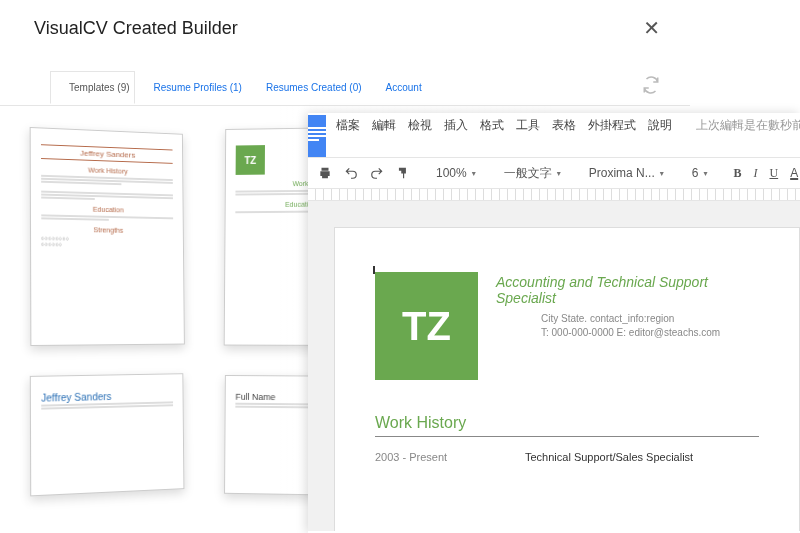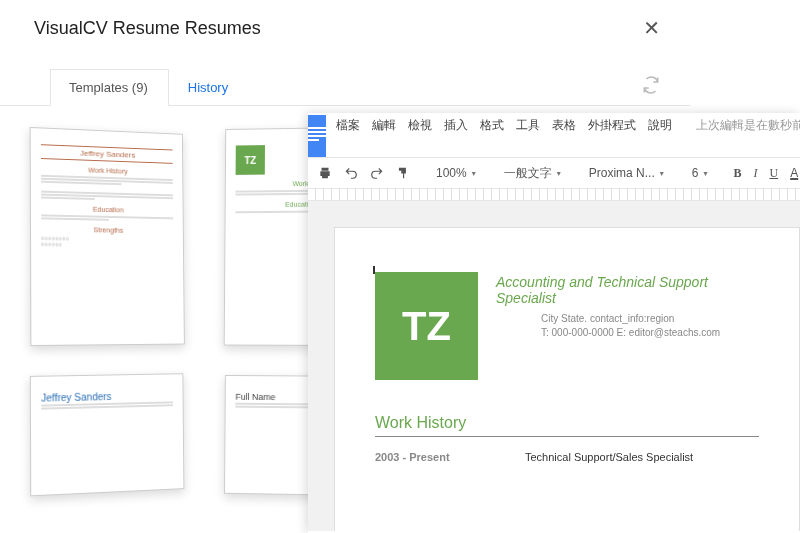--- a/index.html
+++ b/index.html
@@ -24,22 +24,22 @@
 .close-btn { font-size: 20px; color: #555; cursor: pointer; background: none; border: none; }
 
 .tabs {
   display: flex;
   align-items: center;
   padding: 0 0 0 50px;
   border-bottom: 1px solid #e5e5e5;
   height: 38px;
 }
 .tab {
-  padding: 10px 20px 10px 18px;
-  font-size: 13px;
+  padding: 10px 4px 10px 18px;
+  font-size: 10px;
   color: #1a73e8;
   cursor: pointer;
   border: 1px solid transparent;
   border-bottom: none;
 }
 .tab.active {
   color: #555;
   background: #fff;
   border: 1px solid #e5e5e5;
   border-bottom: 1px solid #fff;
@@ -165,38 +165,40 @@
   font-size:40px; font-weight:600;
   display:flex; align-items:center; justify-content:center;
   font-family:"Trebuchet MS", Arial, sans-serif;
 }
 .resume-name { font-size:28px; color:#6aa84f; font-weight:300; display:inline-block; position:relative;}
 .resume-name::after{ content:""; position:absolute; bottom:-1px; left:0; right:0; border-bottom:1px dotted #c0392b;}
 .resume-role { font-size:14px; color:#6aa84f; font-style:italic; margin-top:2px;}
 .resume-contact { font-size:10px; color:#888; margin-top:6px; line-height:1.4;margin-left:45px;}
 .section-title { font-size:16px; color:#6aa84f; margin-top:34px; padding-bottom:4px; border-bottom:1px solid #888;}
 .job-row { display:flex; gap:60px; margin-top:14px; font-size:11px;}
-.job-dates { color:#888; min-width:90px;font-weight:bold;}
+.job-dates { color:#888; min-width:90px;}
 .job-title { color:#333; font-weight:400;}
 .job-company { color:#999; font-size:10px; margin-top:2px;}
 </style>
 </head>
 <body>
 
 <div class="visualcv-panel">
   <div class="panel-header">
-    <div class="panel-title">VisualCV Resume Resumes</div>
+    <div class="panel-title">VisualCV Created Builder</div>
     <button class="close-btn">
       <span>✕</span>
     </button>
   </div>
 
   <div class="tabs">
     <div class="tab active">Templates (9)</div>
-    <div class="tab">History</div>
+    <div class="tab">Resume Profiles (1)</div>
+    <div class="tab">Resumes Created (0)</div>
+    <div class="tab">Account</div>
     <div class="refresh-icon">
       <svg width="18" height="18" viewBox="0 0 24 24" fill="none" stroke="#bbb" stroke-width="2">
           <path d="M21 2v6h-6M3 22v-6h6M21 8a9 9 0 0 0-15-4M3 16a9 9 0 0 0 15 4"></path>
         </svg>
     </div>
   </div>
 
   <div class="templates-area">
     <div class="thumb" style="left:30px; top:20px;">
       <div class="t-name">Jeffrey Sanders</div>

